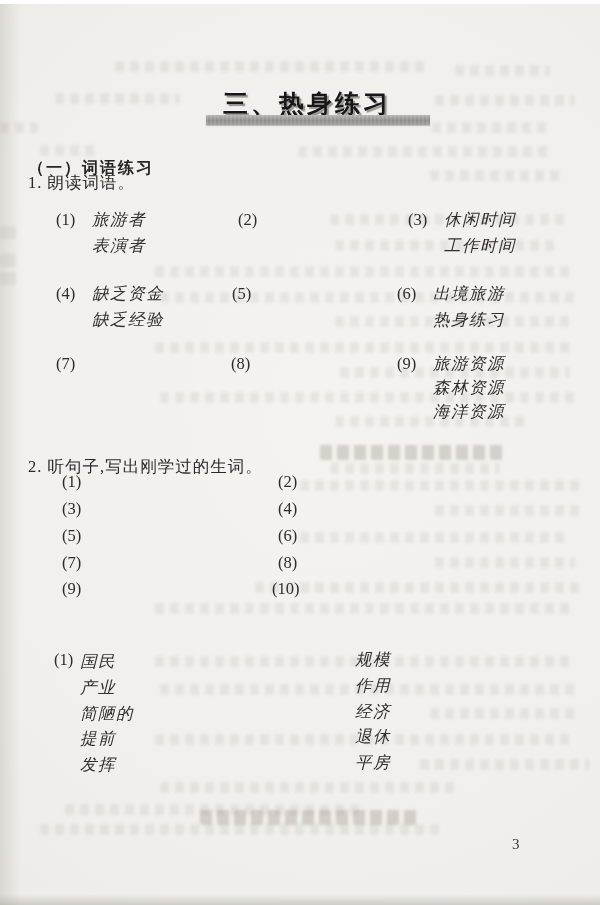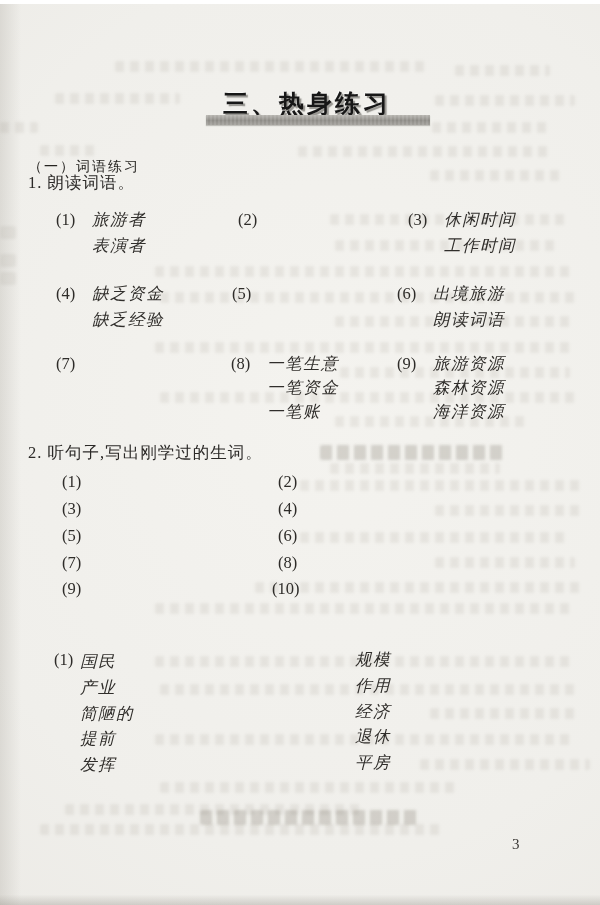--- a/index.html
+++ b/index.html
@@ -30,21 +30,21 @@
     font-size:25px;font-weight:900;letter-spacing:3px;color:#171717;
     text-shadow:2px 2px 1px rgba(75,72,68,.55), -1px -1px 0 rgba(255,255,255,.5);
   }
   .title-bar{
     position:absolute;left:206px;top:111px;width:224px;height:10px;
     background:
       repeating-linear-gradient(90deg, rgba(255,255,255,.10) 0 2px, rgba(0,0,0,0) 2px 4px),
       linear-gradient(180deg,#b7b5b0 0%,#8f8d88 55%,#a3a19c 100%);
     box-shadow:0 1px 1px rgba(120,117,112,.4);
   }
-  .s-head{position:absolute;left:28px;top:154px;margin:0;font-size:14px;font-weight:normal;letter-spacing:2px;color:#262421;}
+  .s-head{position:absolute;left:28px;top:154px;margin:0;font-size:16px;font-weight:bold;letter-spacing:2px;color:#262421;}
   .ex-label{position:absolute;left:28px;font-size:16.5px;letter-spacing:1px;color:#2b2927;}
   
   .vitem{position:absolute;display:flex;font-size:16.5px;line-height:25.5px;}
   .vitem.lh24{line-height:24px;}
   .vitem .num{width:36px;flex:none;color:#2e2c29;}
   .words{display:flex;flex-direction:column;}
   .kai{font-style:italic;letter-spacing:1.5px;color:#302e2b;}
   .blanknum{position:absolute;font-size:16.5px;color:#2e2c29;}
   .match-col{position:absolute;font-size:16.5px;line-height:25.8px;}
   .pagenum{position:absolute;left:512px;top:832px;font-size:15px;color:#3a3835;}
@@ -129,45 +129,40 @@
       <span>缺乏经验</span>
     </span>
   </div>
   <div class="vitem" style="left:232px;top:277px">
     <span class="num">(5)</span>
   </div>
   <div class="vitem" style="left:397px;top:277px">
     <span class="num">(6)</span>
     <span class="words kai">
       <span>出境旅游</span>
-      <span>朗读词语</span>
+      <span>热身练习</span>
     </span>
   </div>
 
   <div class="vitem lh24" style="left:56px;top:348px">
     <span class="num">(7)</span>
   </div>
   <div class="vitem lh24" style="left:231px;top:348px">
     <span class="num">(8)</span>
-    <span class="words kai">
-      <span>一笔生意</span>
-      <span>一笔资金</span>
-      <span>一笔账</span>
-    </span>
   </div>
   <div class="vitem lh24" style="left:397px;top:348px">
     <span class="num">(9)</span>
     <span class="words kai">
       <span>旅游资源</span>
       <span>森林资源</span>
       <span>海洋资源</span>
     </span>
   </div>
 
-  <div class="ex-label" style="top:438px">2. 听句子,写出刚学过的生词。</div>
+  <div class="ex-label" style="top:452px">2. 听句子,写出刚学过的生词。</div>
   <span class="blanknum" style="left:62px;top:468px">(1)</span>
   <span class="blanknum" style="left:278px;top:468px">(2)</span>
   <span class="blanknum" style="left:62px;top:495px">(3)</span>
   <span class="blanknum" style="left:278px;top:495px">(4)</span>
   <span class="blanknum" style="left:62px;top:522px">(5)</span>
   <span class="blanknum" style="left:278px;top:522px">(6)</span>
   <span class="blanknum" style="left:62px;top:549px">(7)</span>
   <span class="blanknum" style="left:278px;top:549px">(8)</span>
   <span class="blanknum" style="left:62px;top:575px">(9)</span>
   <span class="blanknum" style="left:272px;top:575px">(10)</span>

